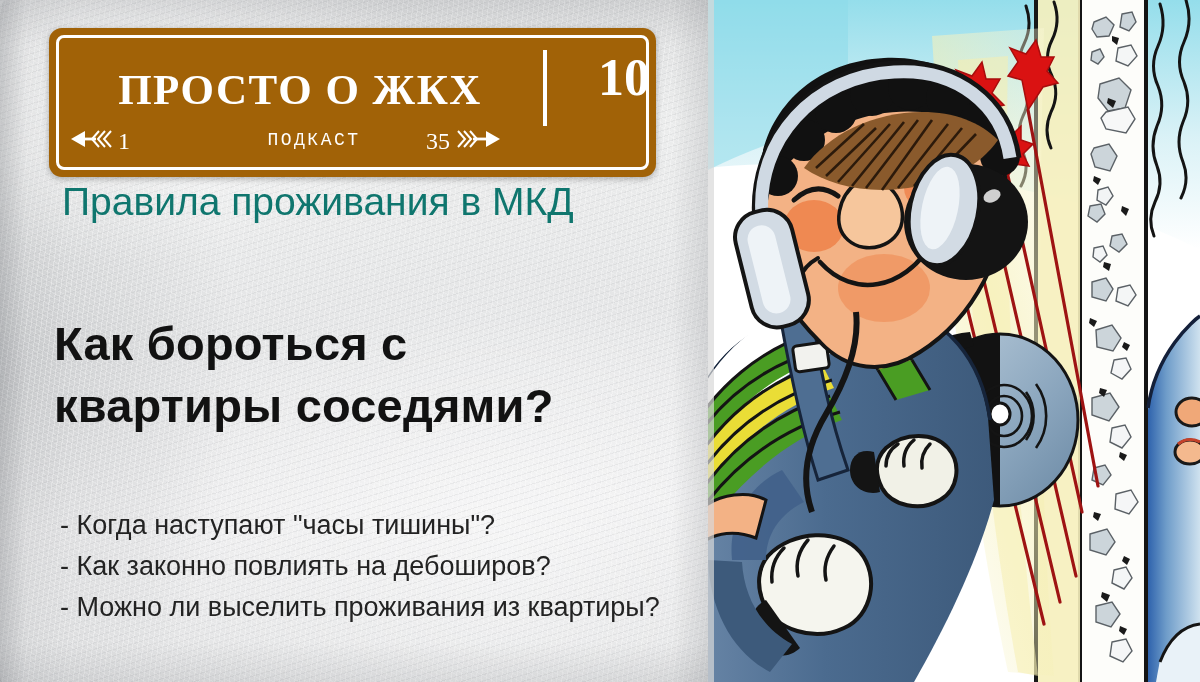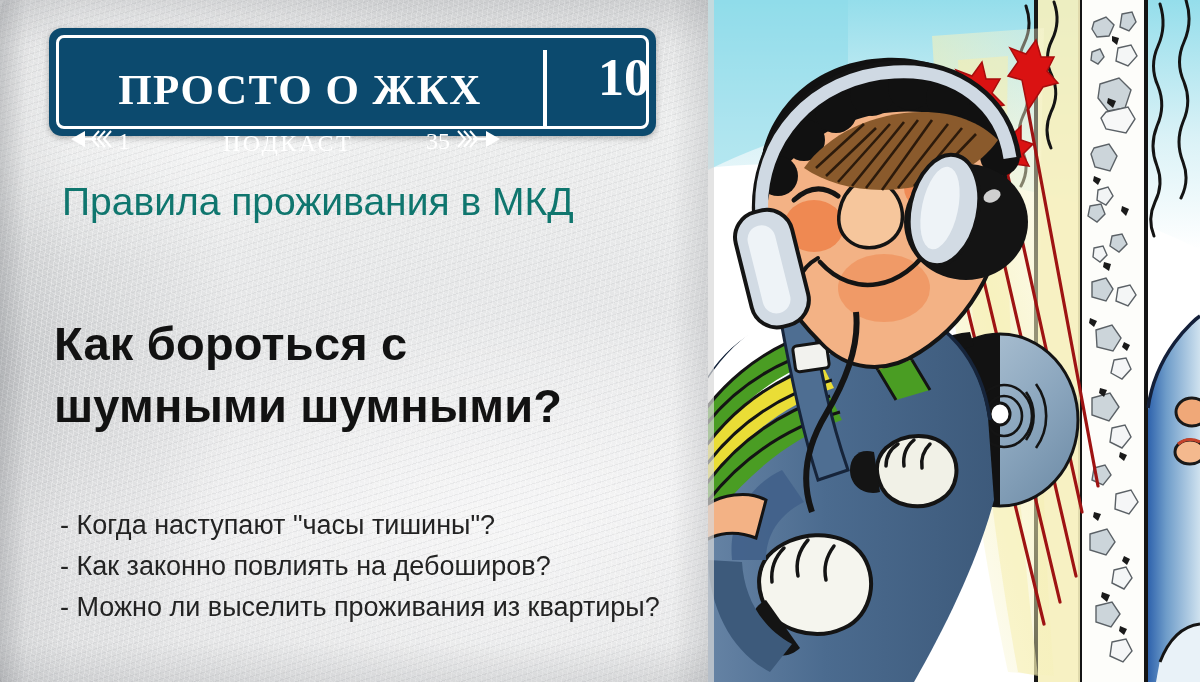--- a/index.html
+++ b/index.html
@@ -40,37 +40,37 @@
     position:absolute;left:0;top:0;width:712px;height:682px;pointer-events:none;
     background:
       linear-gradient(90deg, rgba(110,113,118,0.30) 0px, rgba(110,113,118,0.05) 26px, rgba(0,0,0,0) 70px),
       linear-gradient(270deg, rgba(120,123,128,0.22) 0px, rgba(0,0,0,0) 40px),
       linear-gradient(180deg, rgba(120,123,128,0.16) 0px, rgba(0,0,0,0) 46px),
       linear-gradient(0deg, rgba(120,123,128,0.14) 0px, rgba(0,0,0,0) 40px);
   }
 
   
   #sign{
-    position:absolute;left:49px;top:28px;width:607px;height:108px;
-    background:#0c4a6e;border-radius:13px;
+    position:absolute;left:49px;top:28px;width:607px;height:149px;
+    background:#a16207;border-radius:13px;
     box-shadow:0 2px 6px rgba(0,0,0,0.28);
   }
   #sign-inner-border{
     position:absolute;left:7px;top:7px;right:7px;bottom:7px;
     border:3px solid #ffffff;border-radius:8px;pointer-events:none;
   }
   .sign-title{
     position:absolute;left:56px;top:40px;width:390px;text-align:center;
     color:#ffffff;font-family:"Liberation Serif", serif;font-weight:700;
     font-size:43px;letter-spacing:1.5px;line-height:1;
   }
   .sign-sub{
-    position:absolute;left:44px;top:103px;width:390px;text-align:center;
-    color:#ffffff;font-family:Liberation Serif, serif;font-weight:400;
-    font-size:24px;letter-spacing:2.5px;line-height:1;
+    position:absolute;left:70px;top:103px;width:390px;text-align:center;
+    color:#ffffff;font-family:Liberation Mono, monospace;font-weight:400;
+    font-size:18px;letter-spacing:2.5px;line-height:1;
   }
   .km-left{
     position:absolute;left:20px;top:101px;display:flex;align-items:center;gap:3px;
     color:#ffffff;
   }
   .km-right{
     position:absolute;right:152px;top:101px;display:flex;align-items:center;gap:4px;
     color:#ffffff;
   }
   .km-num{
@@ -151,21 +151,21 @@
     </div>
 
     <div id="sign-divider"></div>
     <div id="sign-number">10</div>
   </div>
 
   <div id="kicker">Правила проживания в МКД</div>
 
   <div id="headline">
     <div>Как бороться с</div>
-    <div>шумными шумными?</div>
+    <div>квартиры соседями?</div>
   </div>
 
   <div id="bullets">
     <div class="bullet">- Когда наступают "часы тишины"?</div>
     <div class="bullet">- Как законно повлиять на  дебоширов?</div>
     <div class="bullet">- Можно ли выселить проживания из квартиры?</div>
   </div>
 
   <div id="illo">
     <svg viewBox="0 0 492 682" xmlns="http://www.w3.org/2000/svg" aria-hidden="true">

